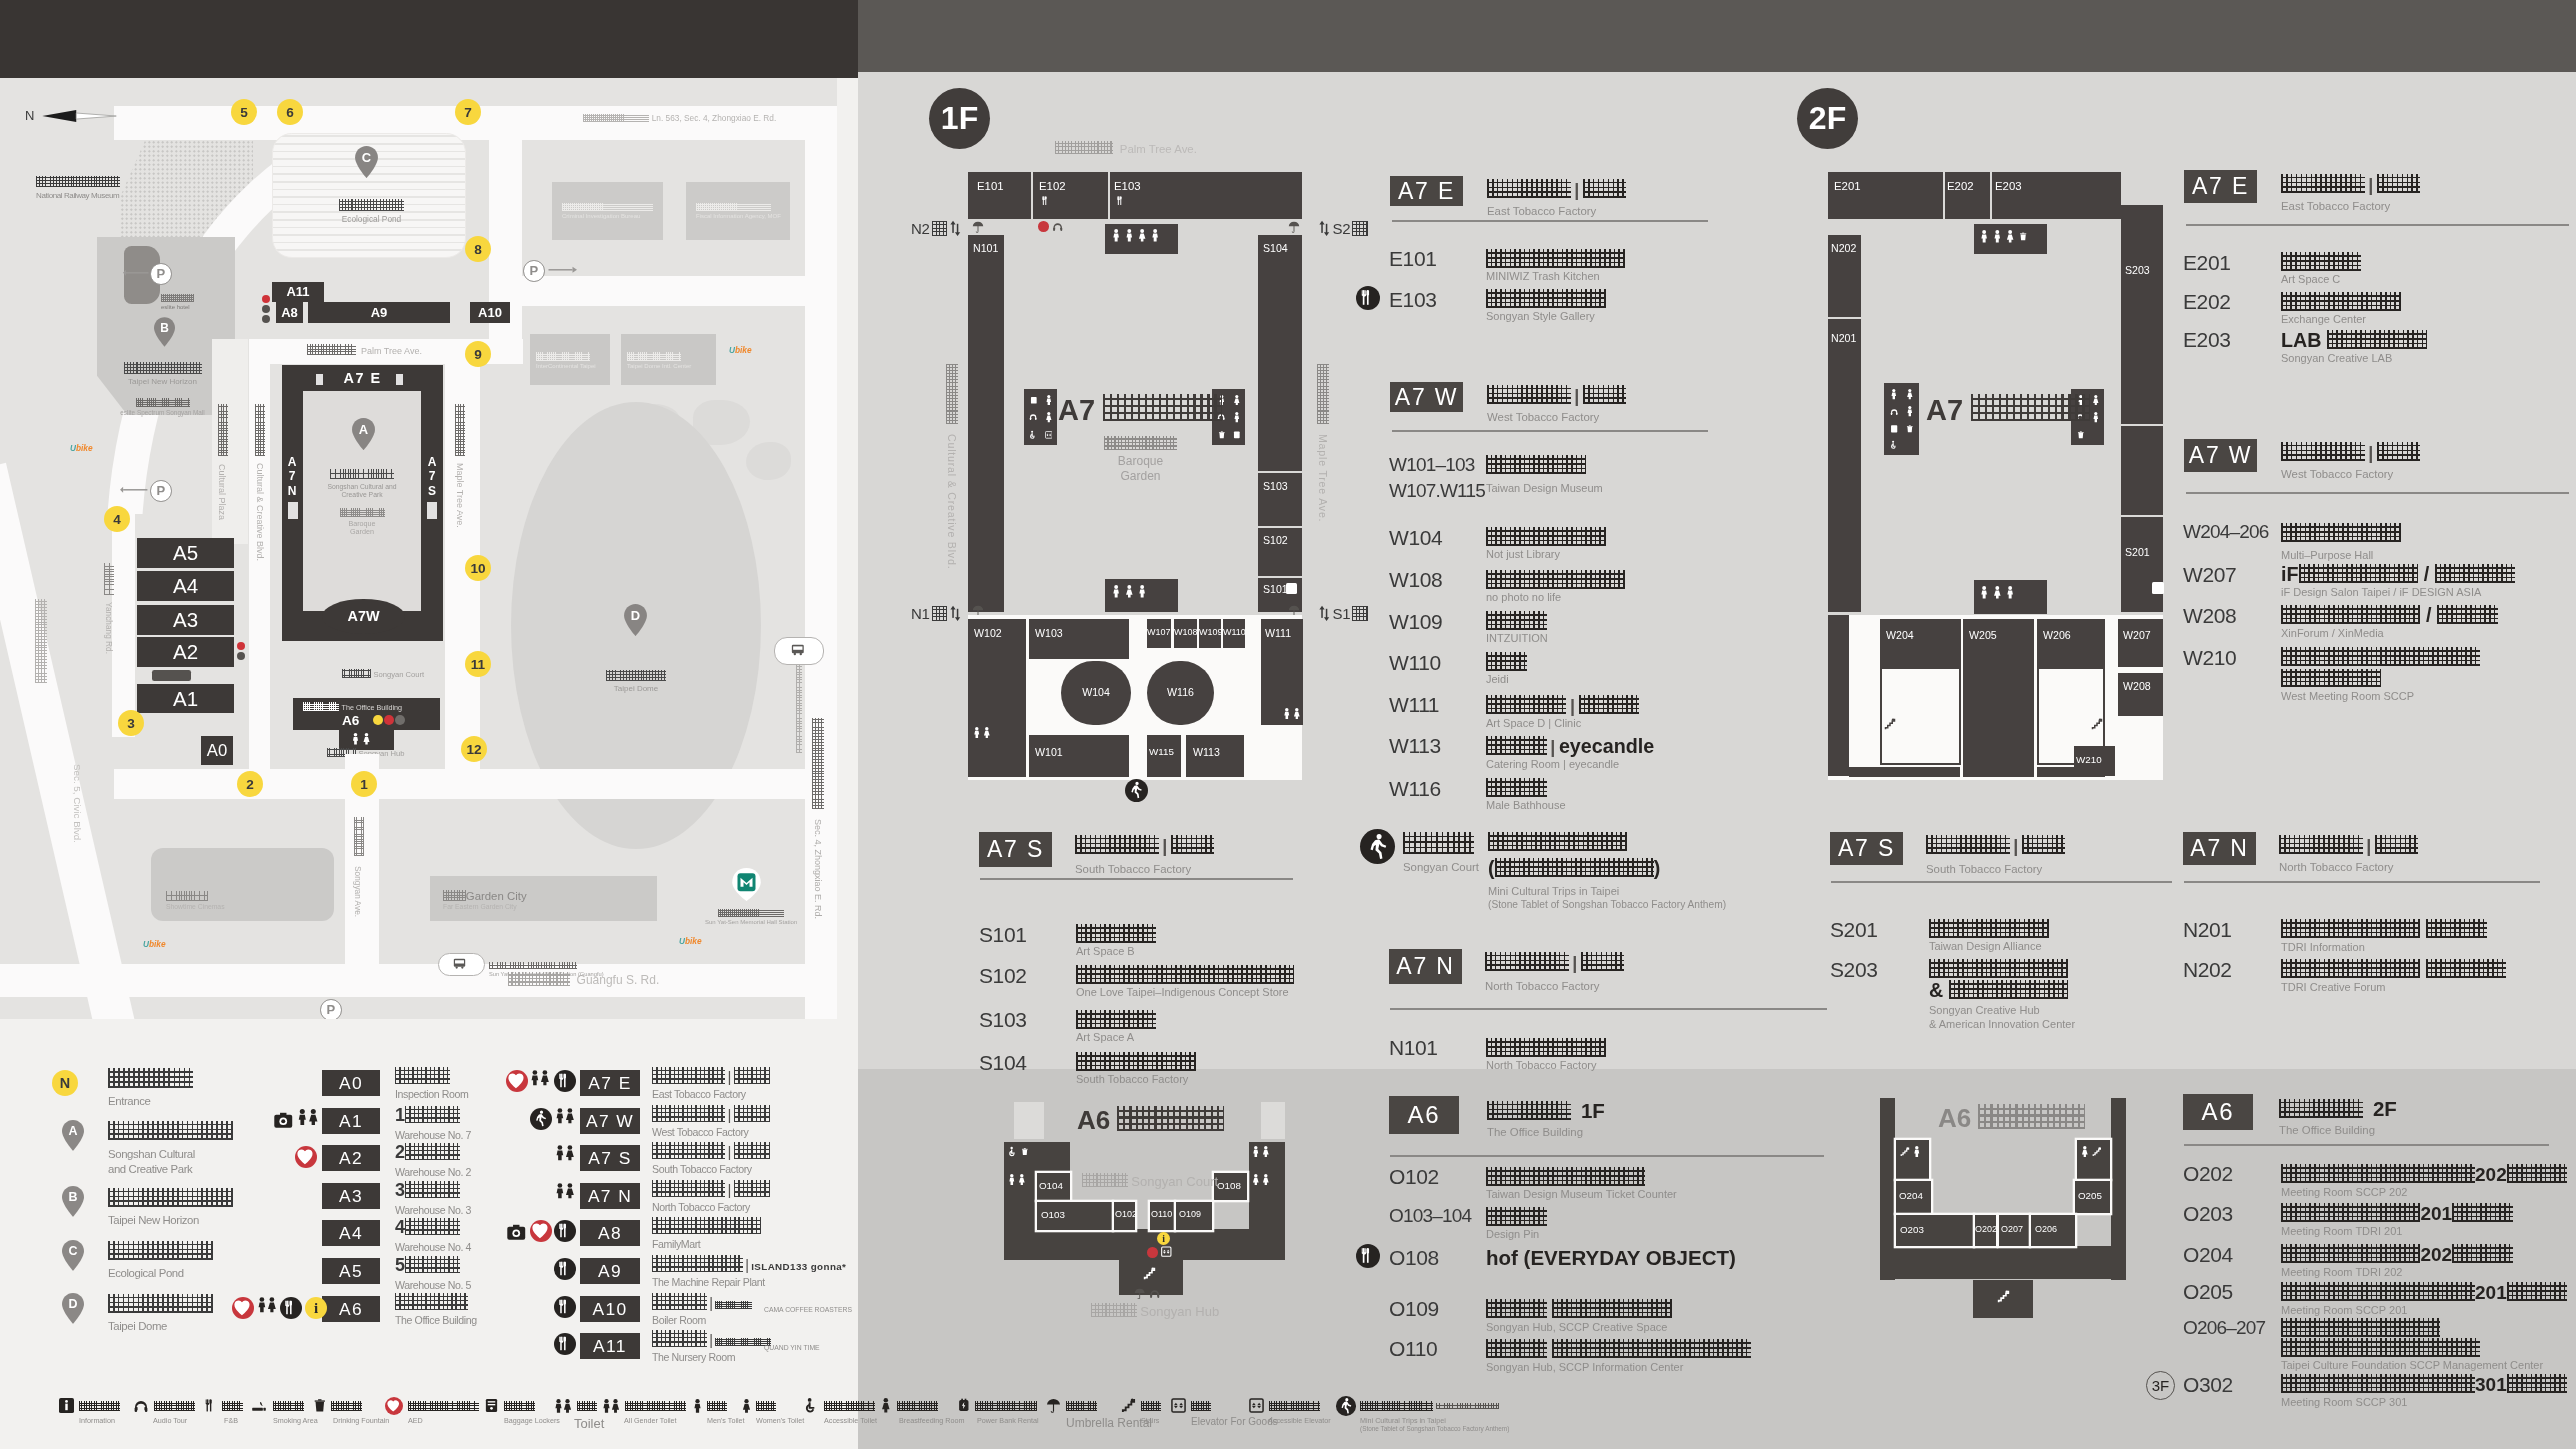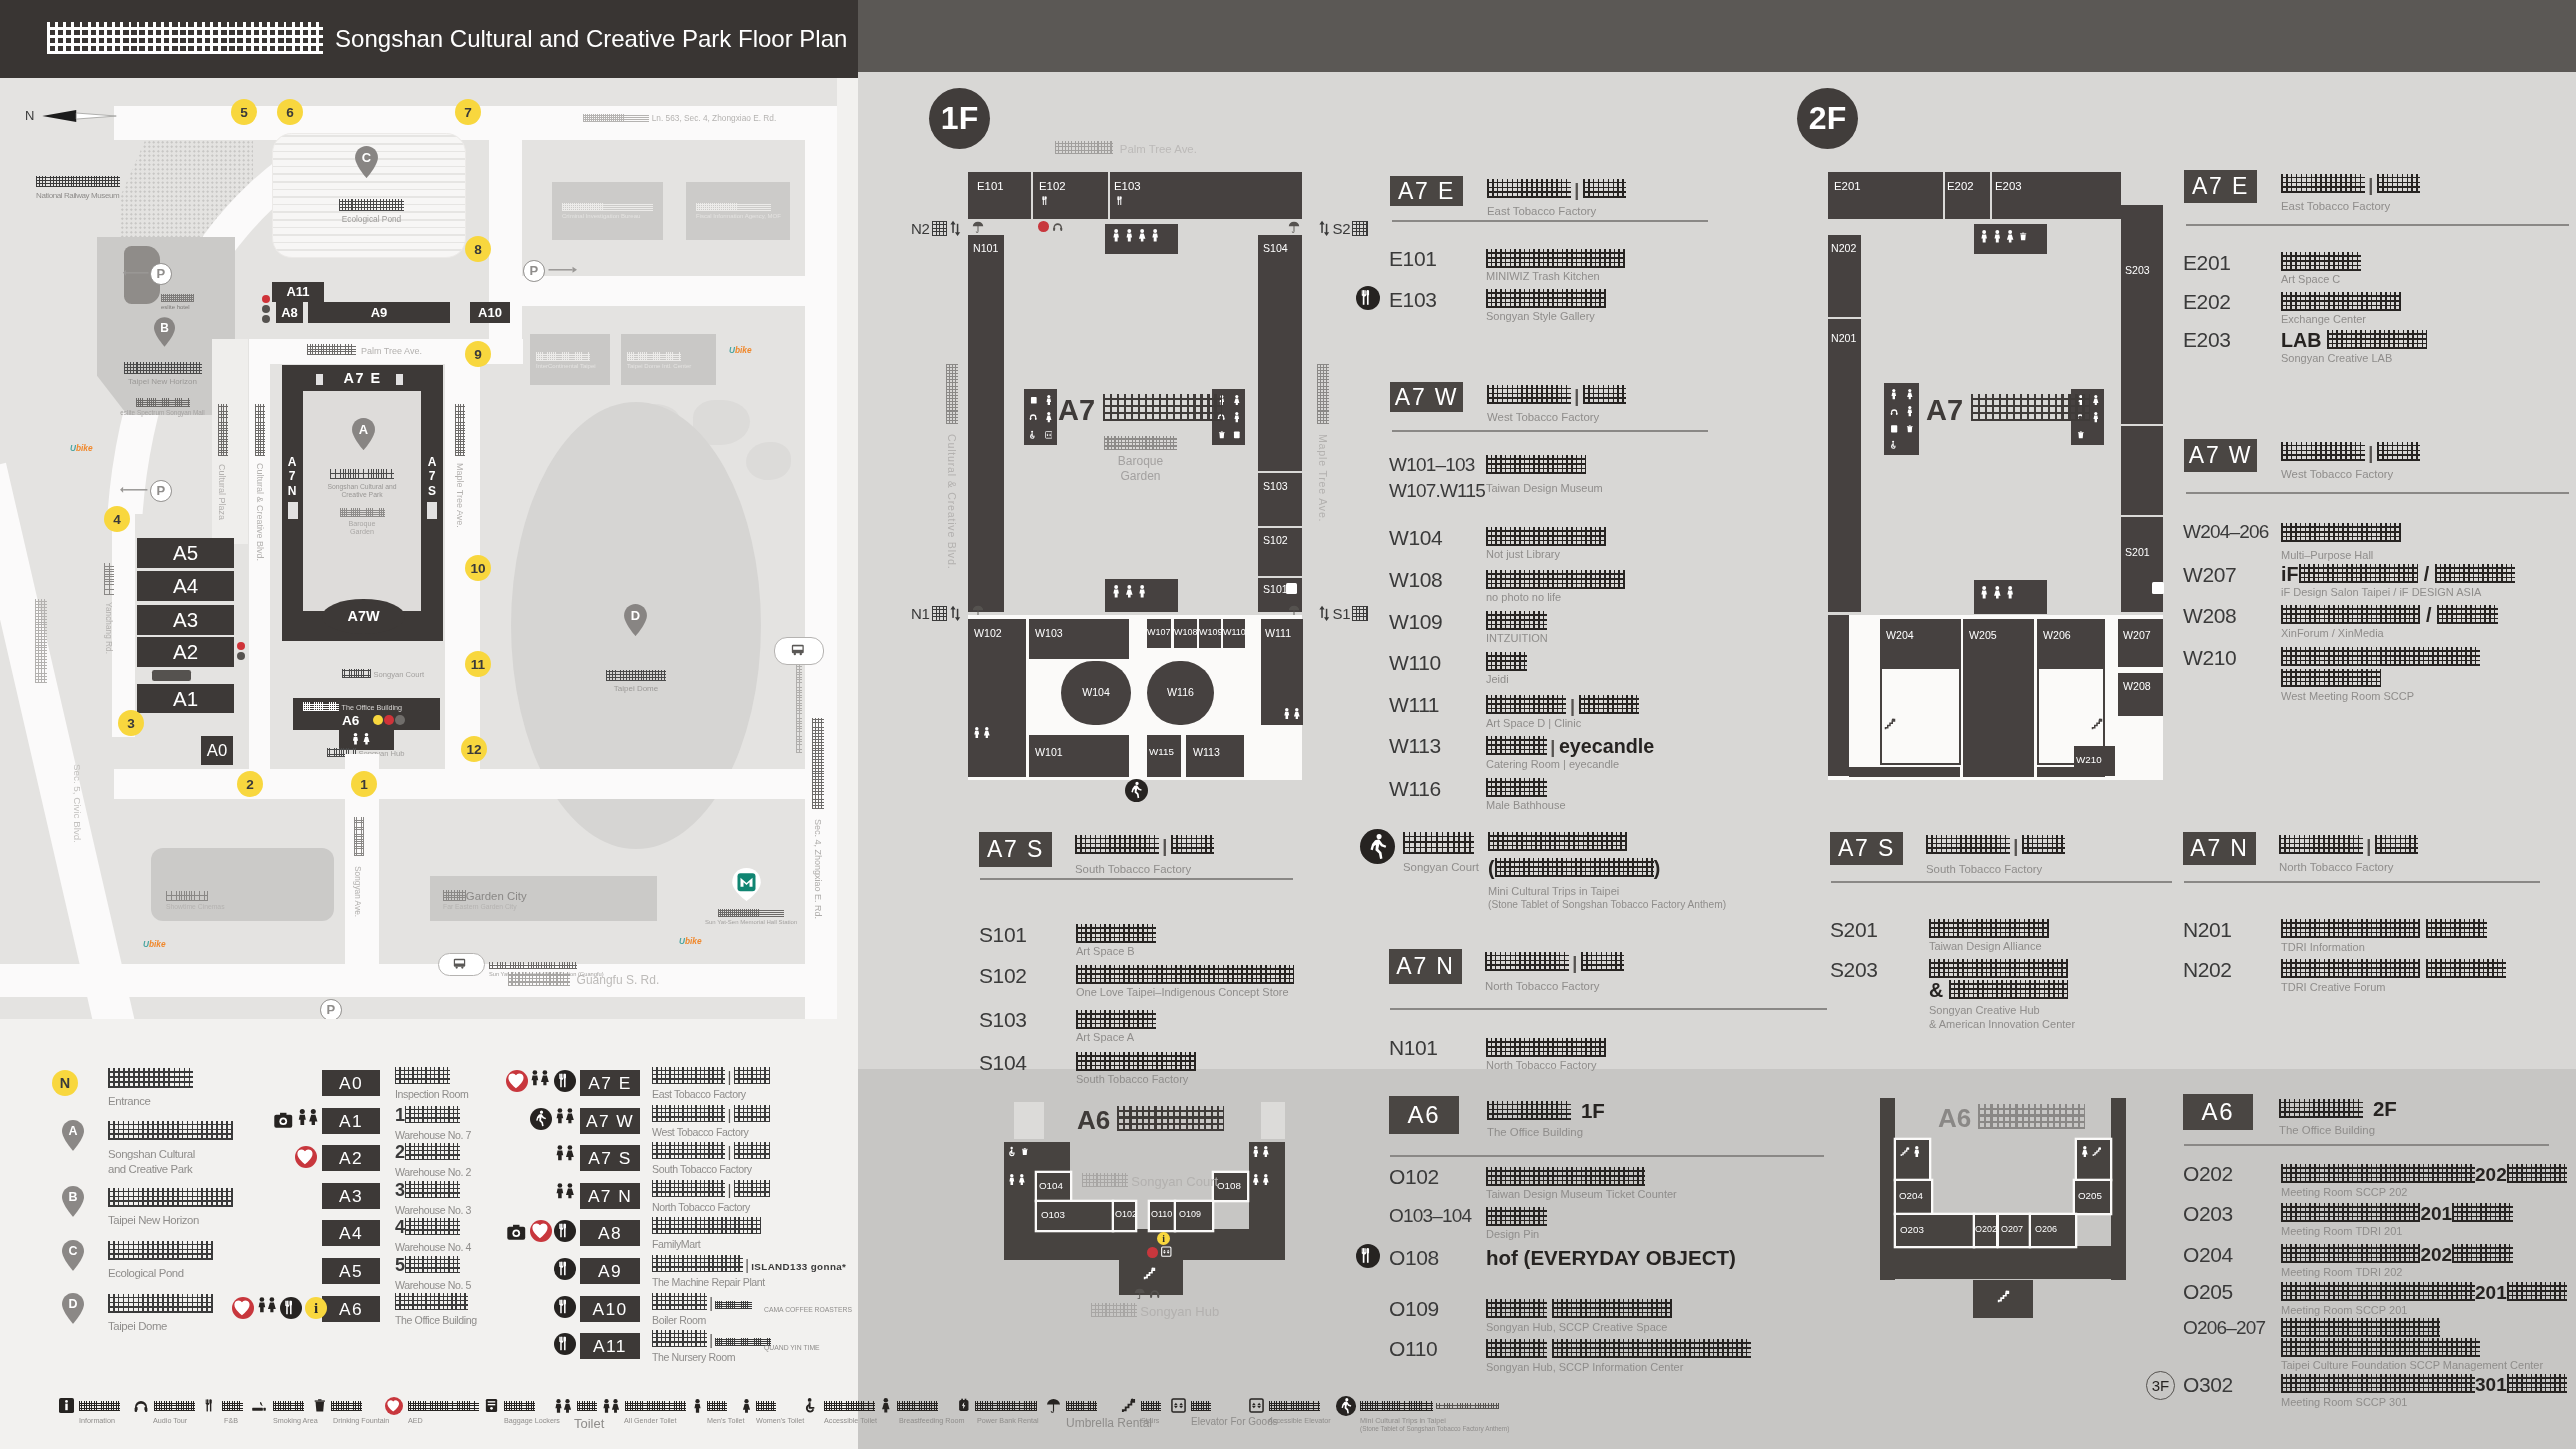--- a/index.html
+++ b/index.html
@@ -107,25 +107,20 @@
         </g>
 <g id="walkman">
           <path d="M7.5 2.6a1.6 1.6 0 1 0 0-3.2 1.6 1.6 0 0 0 0 3.2z" fill="#fff" transform="translate(1 1.2)"></path>
           <path d="M6 4.5l2.5-.6 2.3 3.2 2.2.9-.5 1.3-2.8-1-1-1.3-.7 3 2 2.2.6 3.8-1.5.3-.7-3.4-2.2-2 .3-3.3-1.2.6-.8 2.6-1.4-.4 1-3.4z" fill="#fff"></path>
         </g>
 </defs>
     </svg>
 
 <div class="ab dk" style="left:0;top:0;width:858px;height:78px;background:#393533"></div>
 <div class="ab" style="left:858px;top:0;width:1718px;height:72px;background:#5b5855"></div>
-<div class="ab flex" style="left:47px;top:0;height:76px;color:#fff">
-      <span class="z" style="font-size:34px;width:8.12em"></span>
-      <span style="width:12px"></span>
-      <span style="font-size:24px;letter-spacing:0;margin-top:2.3px">Songshan Cultural and Creative Park Floor Plan</span>
-    </div>
 
 <div class="ab" style="left:858px;top:72px;width:1718px;height:997px;background:#d8d7d5"></div>
 <div class="ab" style="left:858px;top:1069px;width:1718px;height:380px;background:#c7c6c4"></div>
 
 <div class="ab" style="left:0;top:78px;width:858px;height:941px;background:#f2f1ef">
 <div class="ab" style="left:0;top:0;width:837px;height:941px;background:#e4e3e1;overflow:hidden">
 
  <div class="ab" style="left:120px;top:44px;width:133px;height:288px;background-image:radial-gradient(#c6c5c3 0.9px,transparent 1.1px);background-size:4.5px 4.5px;clip-path:polygon(25% 0,100% 0,100% 22%,42% 100%,0 70%,0 26%)"></div>
  <div class="ab" style="left:0;top:0;width:364px;height:436px;overflow:hidden">
           <div class="ab" style="left:106px;top:28px;width:652px;height:902px;border-radius:50%;border-left:35px solid #fbfafa;border-top:35px solid #fbfafa;box-sizing:border-box"></div>

